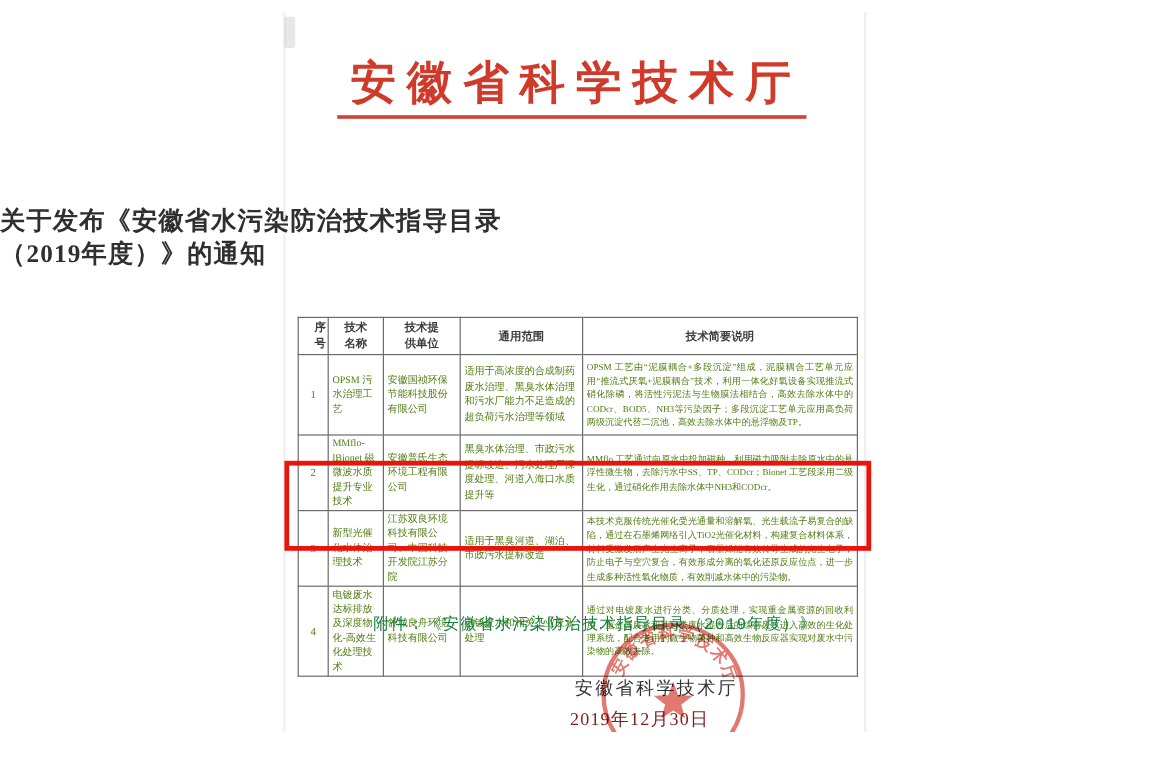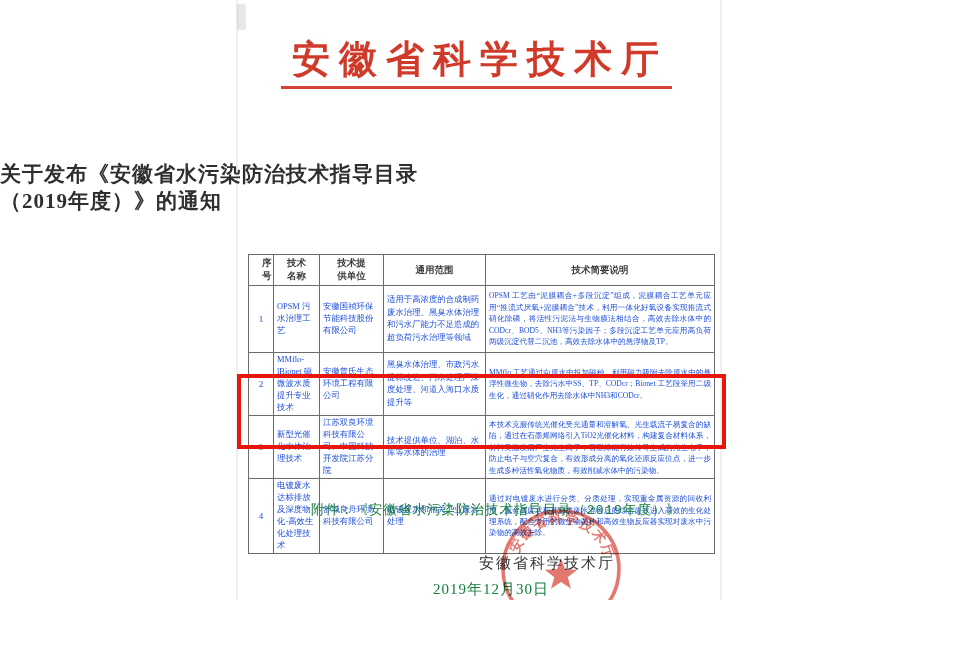--- a/index.html
+++ b/index.html
@@ -1,17 +1,17 @@
 <!DOCTYPE html>
 <html><head>
 <meta charset="utf-8">
 <style>
   html,body{margin:0;padding:0;background:#fff;}
   #page{
-    position:relative;width:960px;height:600px;margin:0 auto;
+    position:relative;width:960px;height:600px;margin:10px auto;
     background:#fff;overflow:hidden;
     font-family:"Liberation Serif","DejaVu Serif",serif;
     color:#3d3d3d;
   }
   
   .scan-edge{position:absolute;top:0;bottom:0;width:2px;background:rgba(120,120,120,.12);}
   .scan-smudge{position:absolute;left:237px;top:4px;width:9px;height:26px;background:rgba(120,120,120,.18);border-radius:2px;}
 
   
   .agency-head{
@@ -20,40 +20,40 @@
   }
   .head-rule{position:absolute;left:281px;top:86px;width:391px;height:3px;background:#d24335;}
 
   .doc-number{position:absolute;top:122px;right:295px;font-size:13px;color:#3a3a3a;letter-spacing:1px;}
 
   .notice-title{position:absolute;left:0;right:0;top:161px;
     font-size:21px;font-weight:bold;color:#2f2f2f;line-height:27px;letter-spacing:1px;}
 
   
   table.techs{position:absolute;left:248px;top:254px;width:466px;border-collapse:collapse;table-layout:fixed;}
-  table.techs td,table.techs th{border:1px solid #6b6b6b;padding:1px 3px;vertical-align:middle;color:#1d4ed8;}
+  table.techs td,table.techs th{border:1px solid #6b6b6b;padding:1px 3px;vertical-align:middle;color:#4d7c0f;}
   table.techs th{font-size:9.5px;font-weight:600;text-align:center;padding:2px 13px;color:#3c3c3c;}
   td.c-no{text-align:center;font-size:9px;}
   td.c-name div,td.c-prov div{font-size:8.4px;line-height:12px;overflow:hidden;}
   td.c-scope div{font-size:8.4px;line-height:12.5px;overflow:hidden;}
   td.c-sum div{font-size:7.6px;line-height:11.4px;text-align:justify;overflow:hidden;}
   tr.hr{height:17px;} tr.r1{height:67px;} tr.r2{height:43px;} tr.r3{height:57px;} tr.r4{height:53px;}
   tr.r1 td.c-sum div{max-height:64px;} tr.r2 td.c-sum div{max-height:42px;}
   tr.r3 td.c-sum div{max-height:56px;} tr.r4 td.c-sum div{max-height:50px;}
 
   
   .highlight-box{position:absolute;left:237px;top:374px;width:481px;height:67px;
     border:4px solid #e8150b;pointer-events:none;}
 
   .attachment-line{position:absolute;left:311px;top:501px;font-size:13.5px;color:#15803d;letter-spacing:1px;font-family:Liberation Mono, monospace;}
 
   .sig-agency{position:absolute;left:447px;top:554px;width:200px;text-align:center;
     font-size:15px;color:#333;letter-spacing:2px;}
-  .sig-date{position:absolute;left:433px;top:580px;width:200px;
-    font-size:15px;color:#15803d;letter-spacing:1px;}
+  .sig-date{position:absolute;left:433px;top:580px;width:200px;text-align:center;
+    font-size:15px;color:#7f1d1d;letter-spacing:1px;}
 
   .seal{position:absolute;left:486px;top:497px;width:150px;height:150px;
     mix-blend-mode:multiply;opacity:.82;}
 
   .foot-rule{position:absolute;left:280px;width:392px;height:1.6px;background:#dd6a62;}
   .foot-rule.top{top:608px;} .foot-rule.bot{top:612px;background:#d4493d;height:2px;}
 </style>
 </head>
 <body>
 
@@ -120,21 +120,21 @@
     </tr>
     <tr class="r3">
       <td class="c-no">3</td>
       <td class="c-name">
             <div>新型光催化水体治理技术</div>
           </td>
       <td class="c-prov">
             <div>江苏双良环境科技有限公司、中国科技开发院江苏分院</div>
           </td>
       <td class="c-scope">
-            <div>技术提供单位、湖泊、水库等水体的治理</div>
+            <div>适用于黑臭河道、湖泊、市政污水提标改造</div>
           </td>
       <td class="c-sum">
             <div>本技术克服传统光催化受光通量和溶解氧、光生载流子易复合的缺陷，通过在石墨烯网络引入TiO2光催化材料，构建复合材料体系，材料受激发后产生光生离子，石墨烯能有效传导生成的光生电子，防止电子与空穴复合，有效形成分离的氧化还原反应位点，进一步生成多种活性氧化物质，有效削减水体中的污染物。</div>
           </td>
     </tr>
     <tr class="r4">
       <td class="c-no">4</td>
       <td class="c-name">
             <div>电镀废水达标排放及深度物化-高效生化处理技术</div>
           </td>

